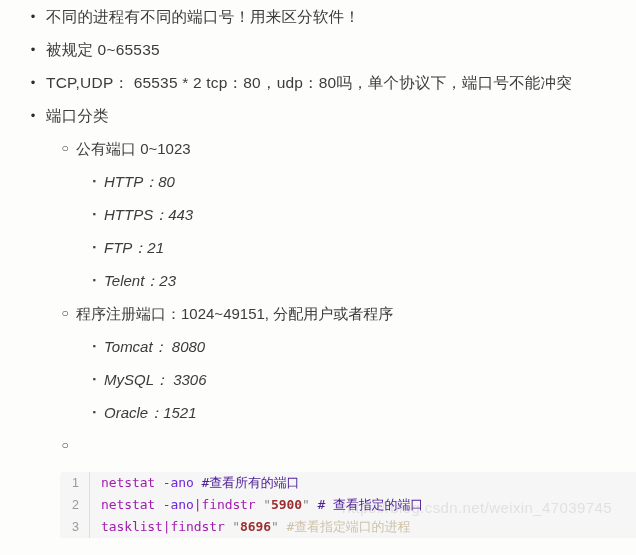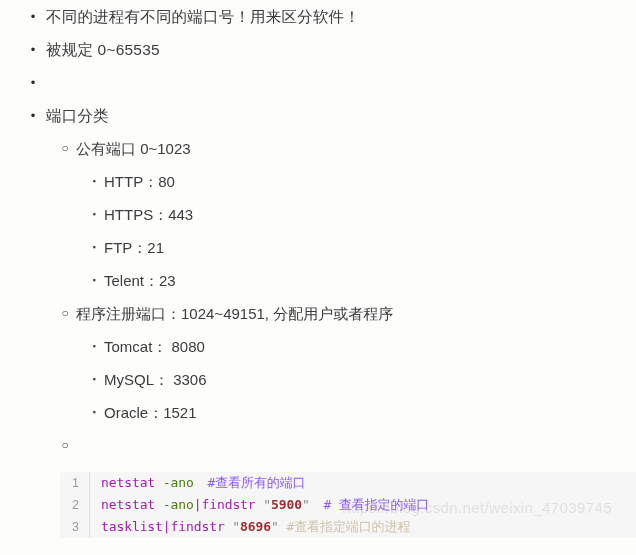--- a/index.html
+++ b/index.html
@@ -111,20 +111,21 @@
     width: 8px;
     line-height: 33px;
     font-size: 9px;
     color: #3c3c3c;
     text-align: center;
   }
   .li3 > .row > .txt {
     font-size: 15px;
     color: #3c3c3c;
     white-space: nowrap;
+    font-style: italic;
   }
 
   
   .codeblock {
     position: absolute;
     left: 60px;
     top: 472px;
     width: 576px;
     background: #f6f6f6;
     border-radius: 4px 0 0 0;
@@ -149,24 +150,24 @@
     box-sizing: border-box;
     height: 22px;
   }
   .code-line {
     padding-left: 11px;
     font-size: 13px;
     color: #24292e;
     letter-spacing: -0.1px;
   }
   .tok-plain  { color: #a21caf; }
-  .tok-flag   { color: #4d7c0f; }
+  .tok-flag   { color: #6d28d9; }
   .tok-quote  { color: #8a8a8a; }
   .tok-num    { color: #9c2f2f; font-weight: bold; }
-  .tok-cmt    { color: #8b5cf6; margin-left: 6px; }
+  .tok-cmt    { color: #4c1d95; }
   .tok-cmt2   { color: #cfc3ab; }
 
   
   .watermark {
     position: absolute;
     left: 342px;
     top: 499px;
     font-size: 15px;
     font-family: "Liberation Sans", sans-serif;
     color: rgba(150,150,150,0.22);
@@ -191,20 +192,21 @@
     <li class="li1">
       <div class="row">
         <span class="bullet">•</span>
         <span class="txt">被规定 0~65535</span>
       </div>
     </li>
 
     <li class="li1">
       <div class="row">
         <span class="bullet">•</span>
+        <span class="txt">TCP,UDP：  65535 * 2  tcp：80，udp：80吗，单个协议下，端口号不能冲突</span>
       </div>
     </li>
 
     <li class="li1">
       <div class="row">
         <span class="bullet">•</span>
         <span class="txt">端口分类</span>
       </div>
 
       <ul class="lvl2">

